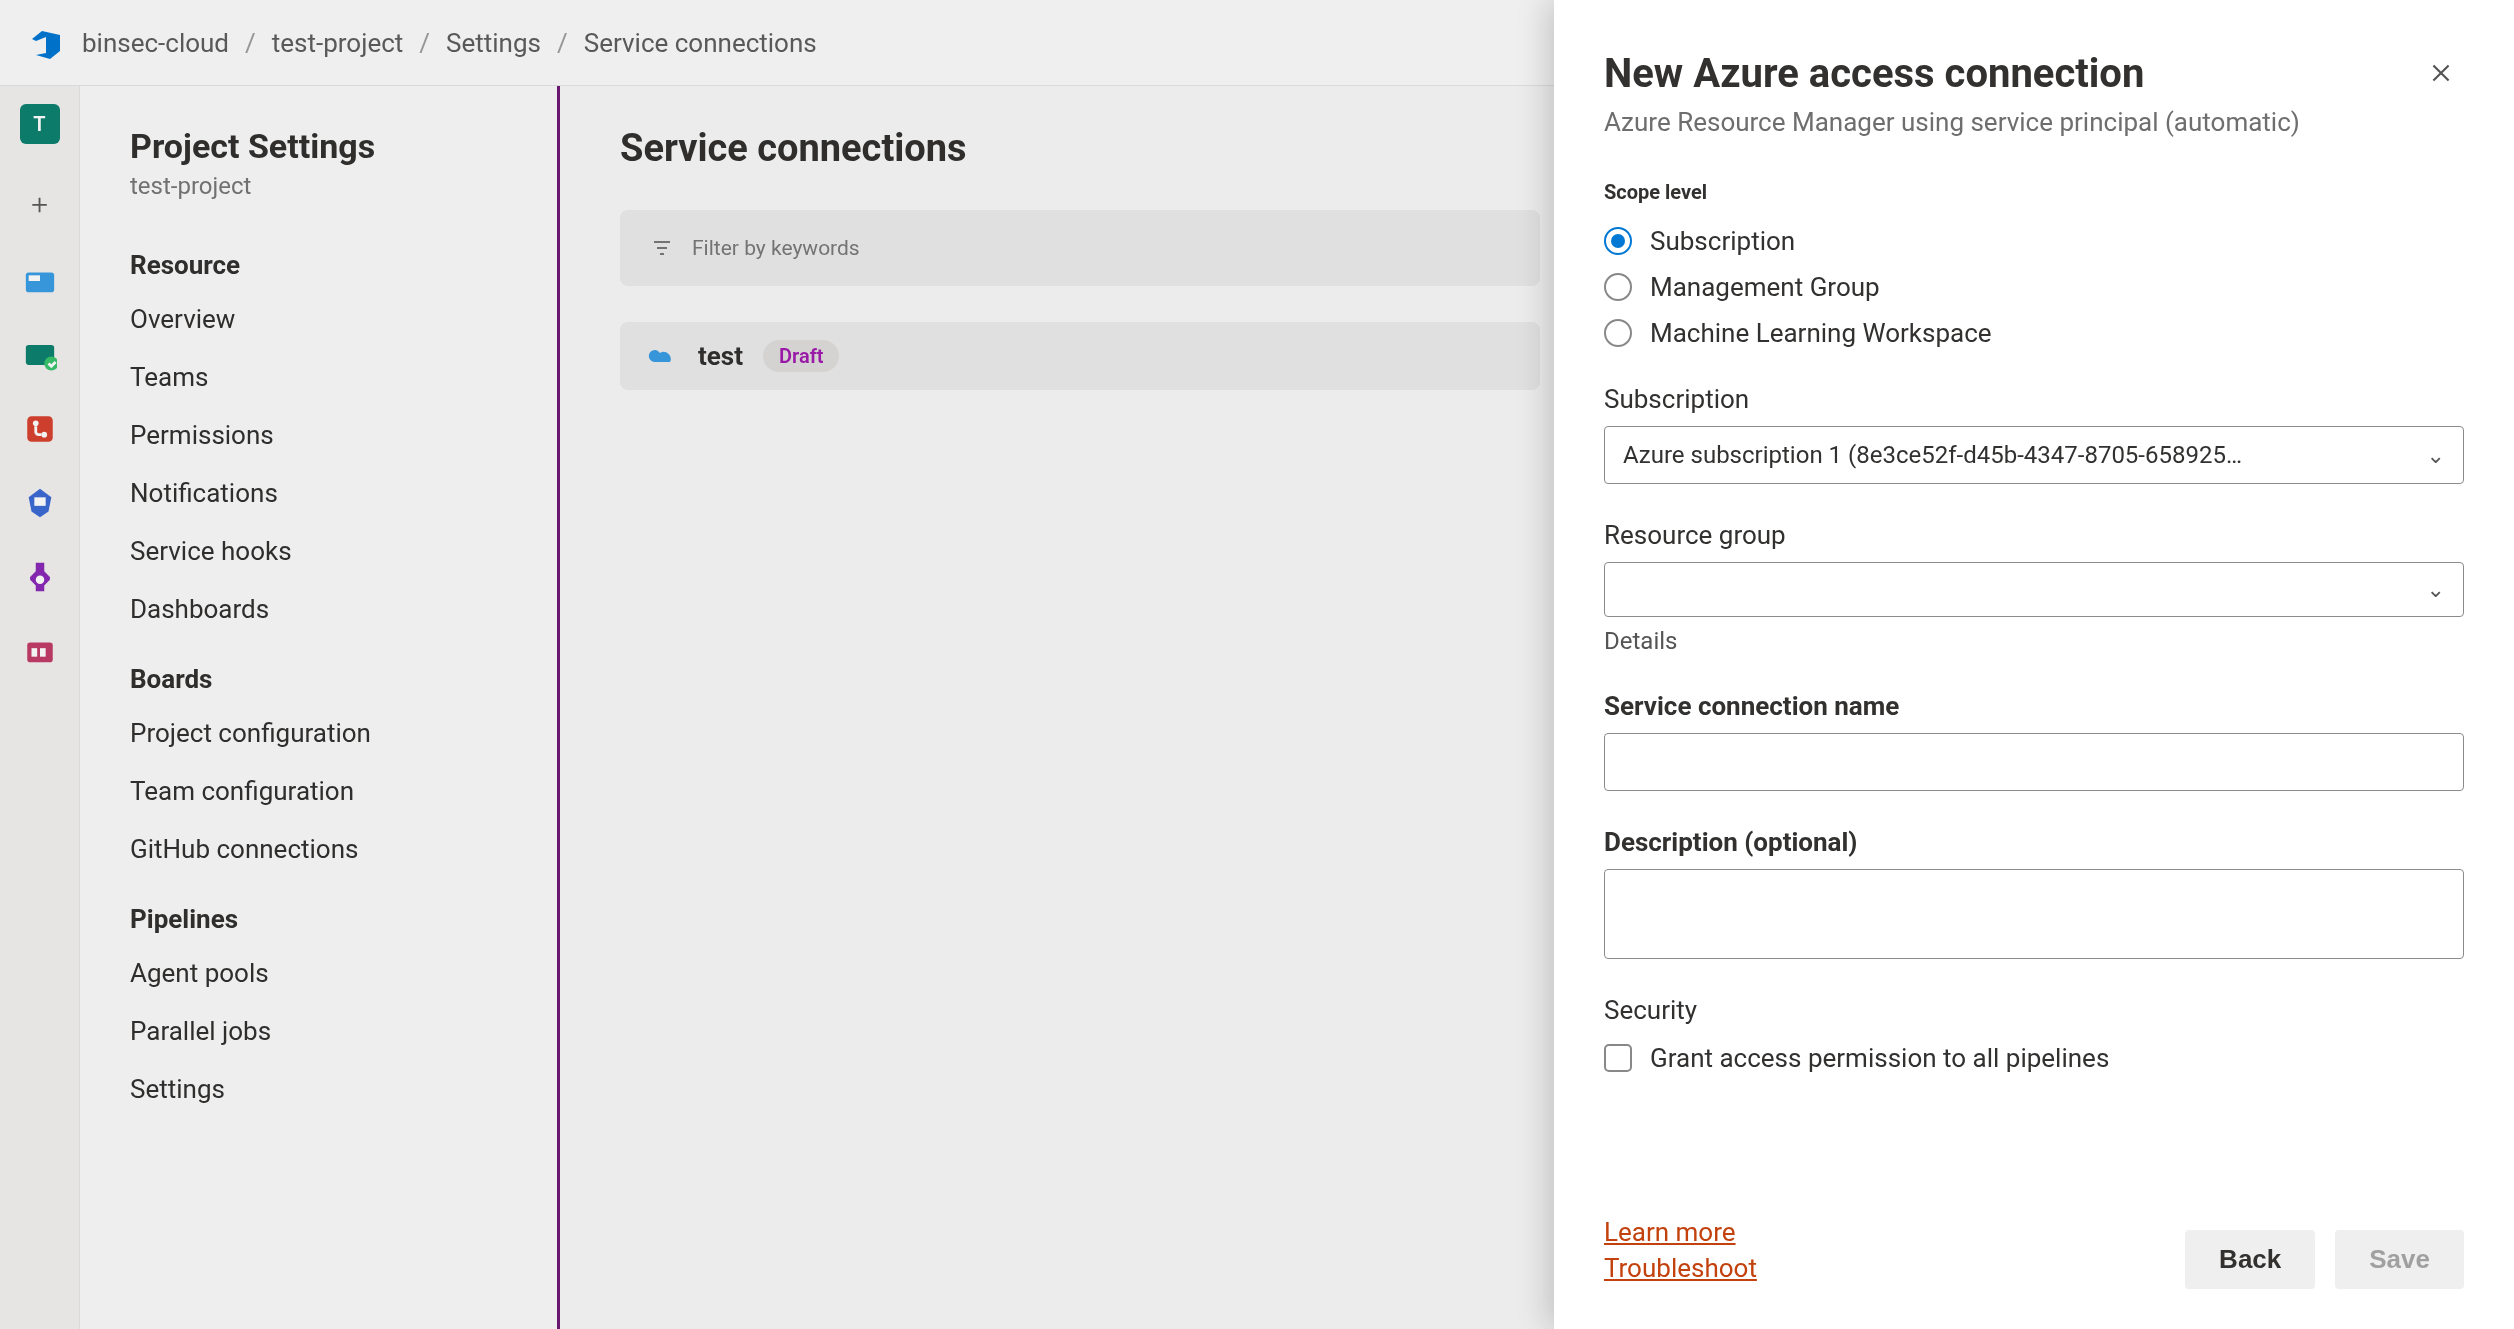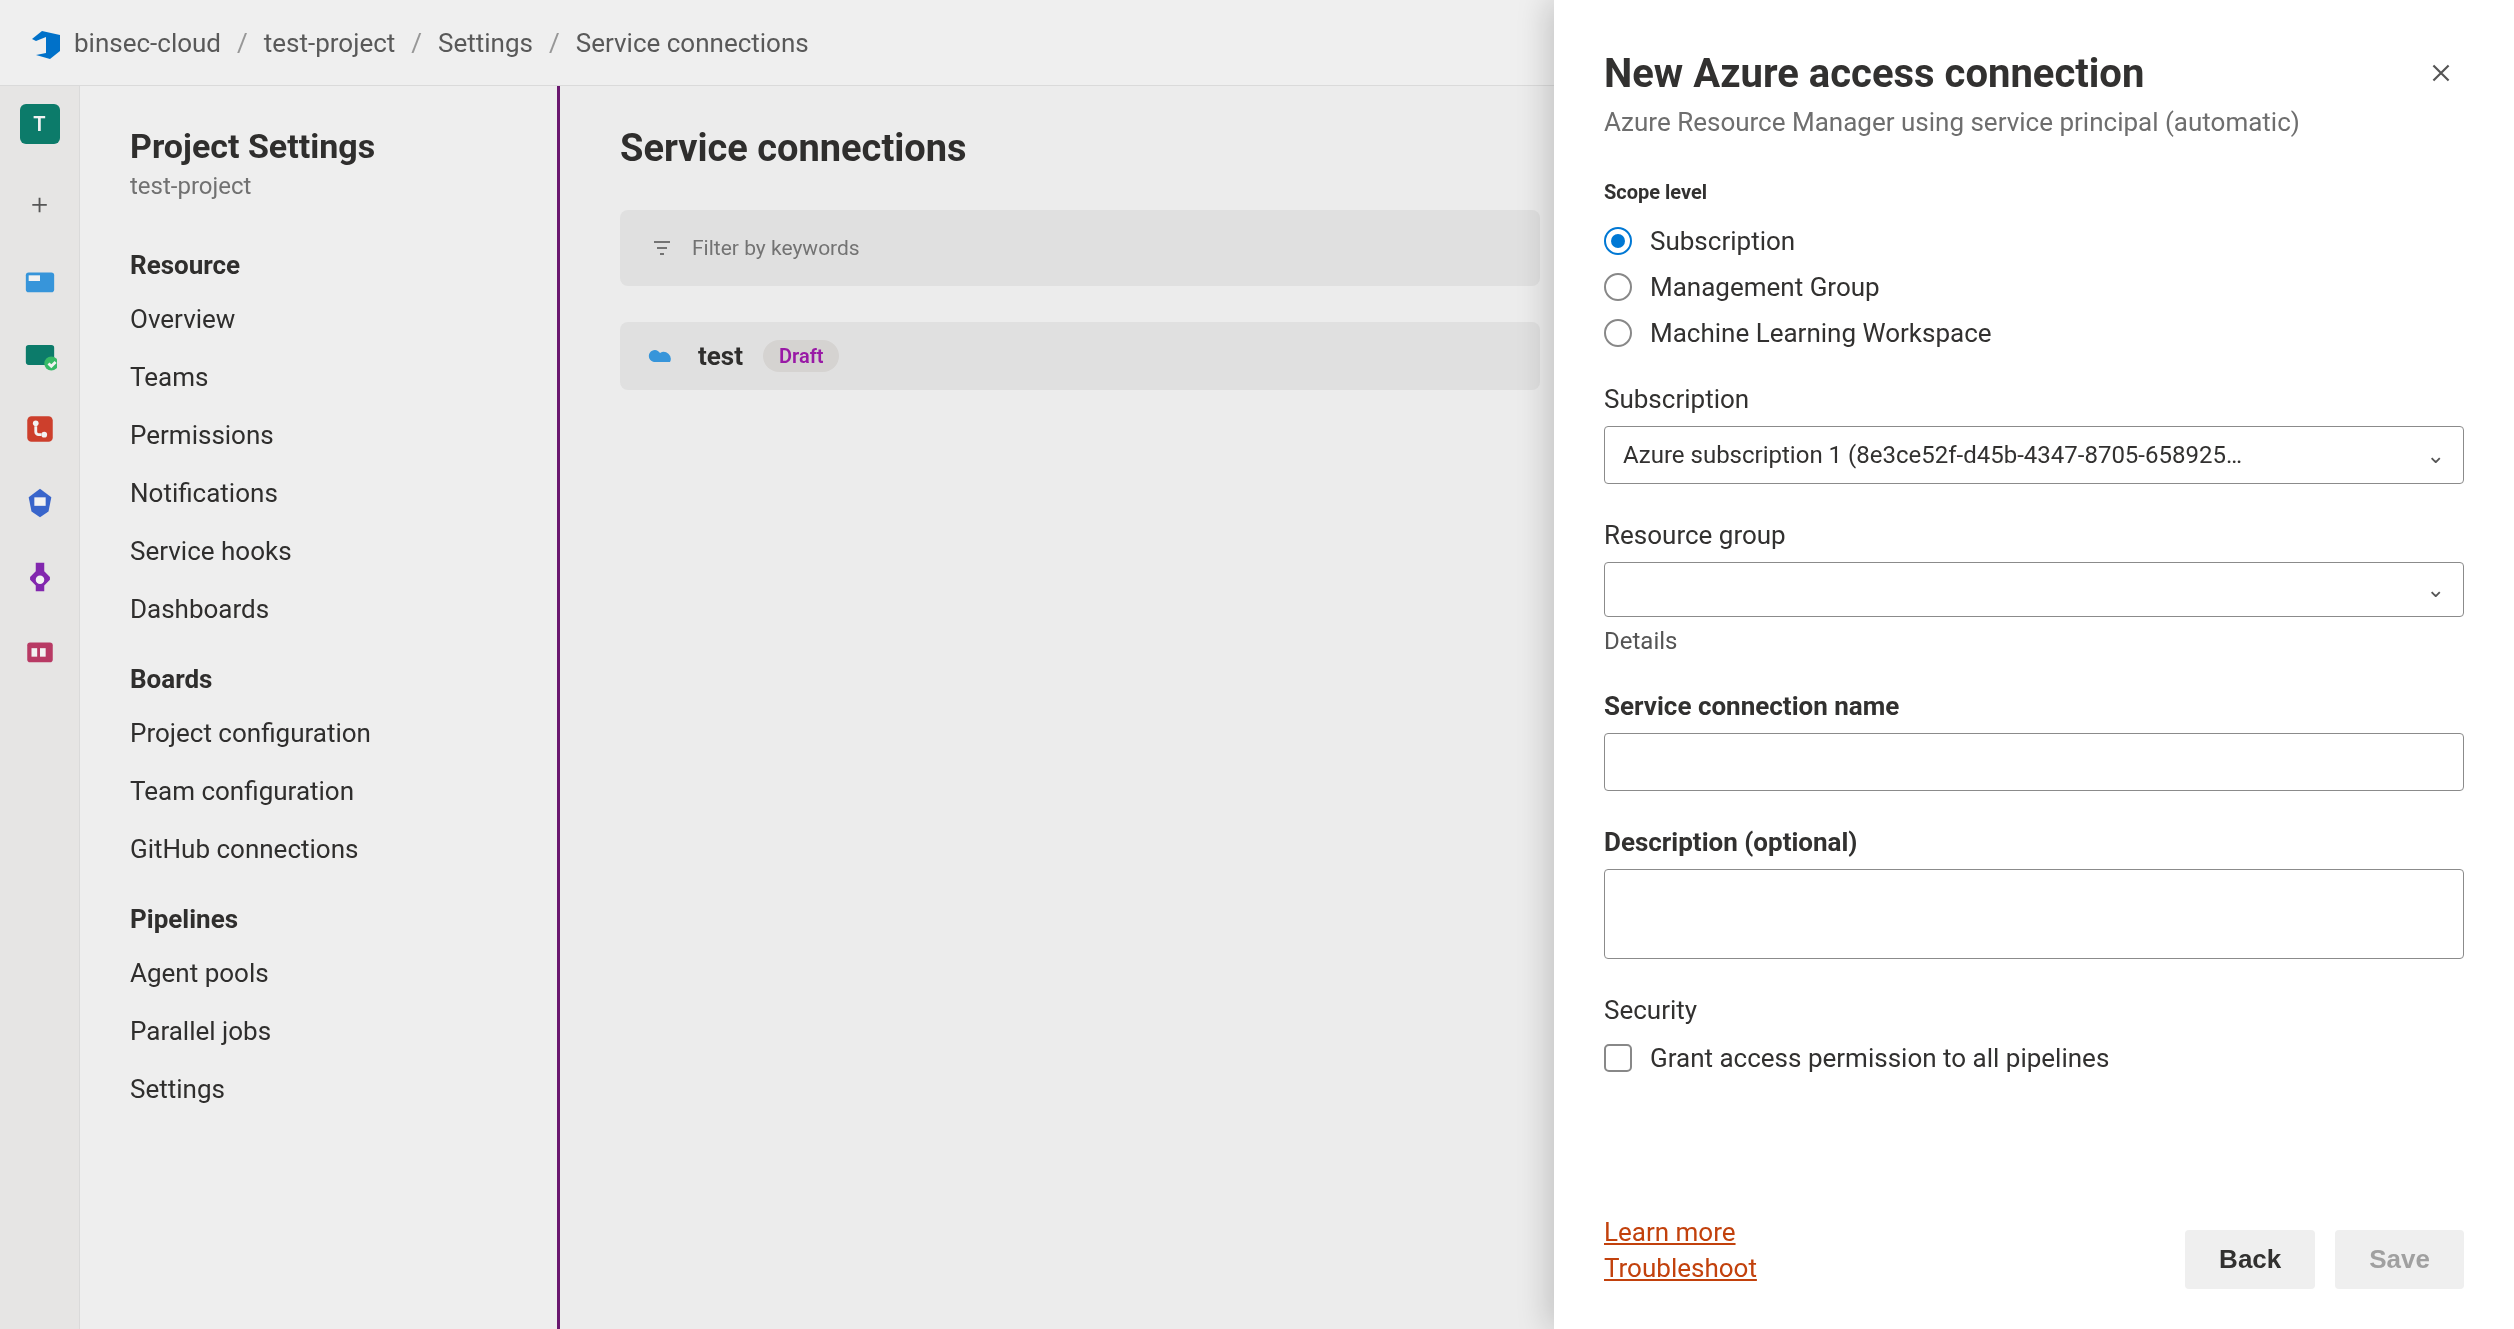--- a/index.html
+++ b/index.html
@@ -23,21 +23,21 @@
 }
 
 
 .topbar {
   display: flex;
   align-items: center;
   padding: 18px 30px;
   background: #fcfcfc;
   border-bottom: 1px solid #e6e6e6;
   height: 86px;
-  gap: 12px;
+  gap: 20px;
   position: relative;
 }
 
 .logo {
   width: 32px;
   height: 32px;
   display: flex;
   align-items: center;
   justify-content: center;
 }

